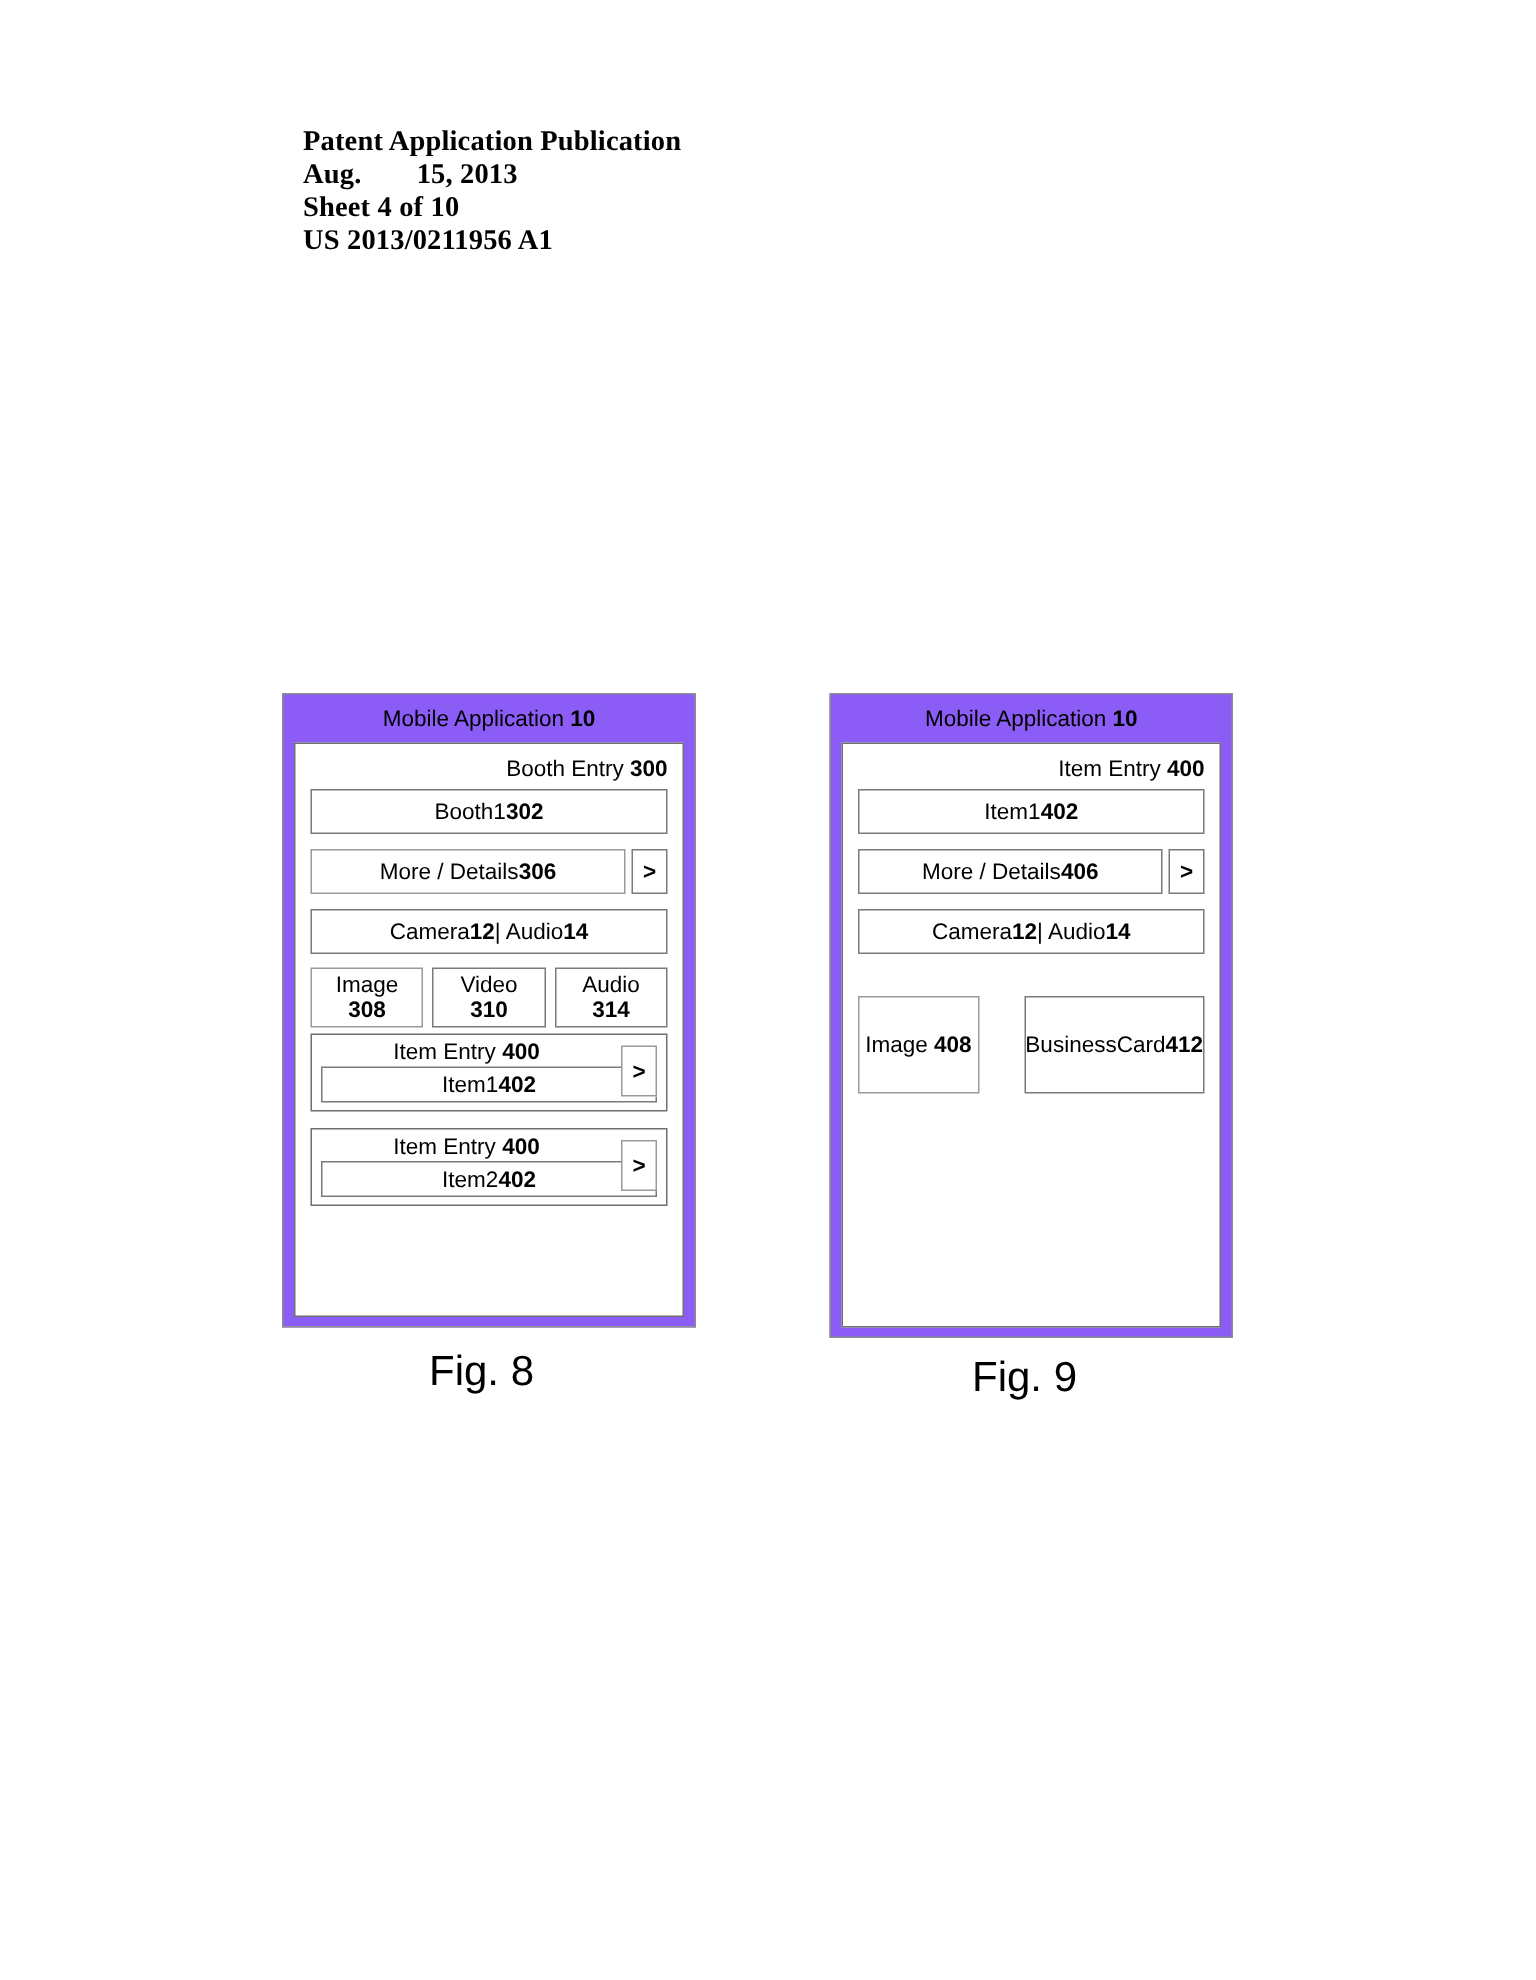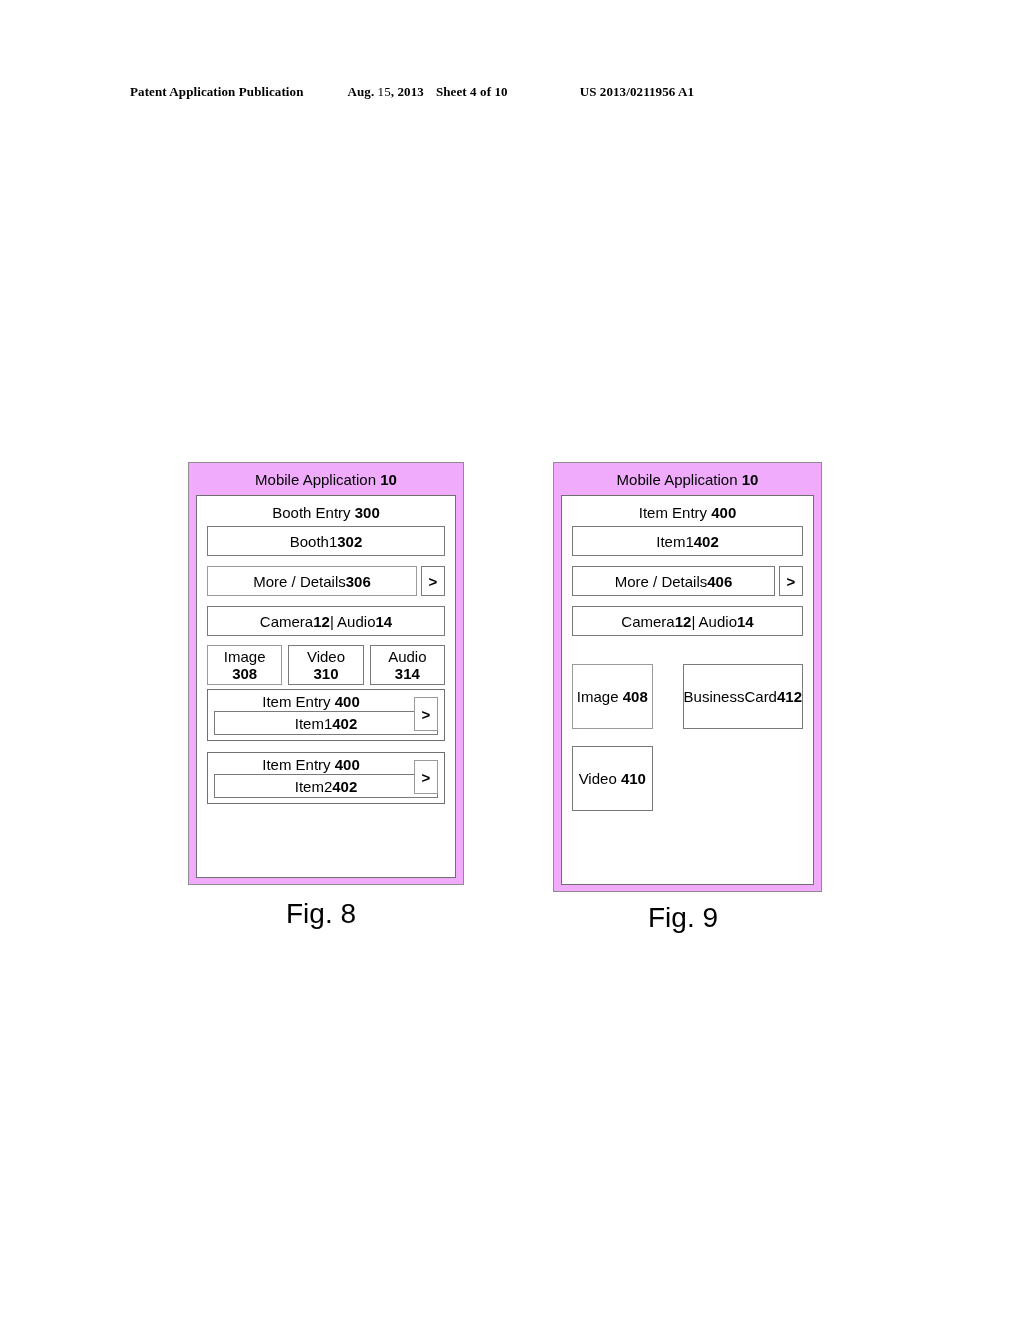--- a/index.html
+++ b/index.html
@@ -19,40 +19,41 @@
   
   .page-header {
     position: absolute;
     top: 84px;
     left: 130px;
     width: 764px;
     display: flex;
     align-items: baseline;
     font-family: "Liberation Serif", serif;
     font-weight: bold;
-    font-size: 13px;
+    font-size: 19px;
     letter-spacing: 0.1px;
     white-space: nowrap;
+    flex-direction: column;
   }
   .hdr-pub   { flex: 0 0 auto; }
   .hdr-mid   { flex: 0 0 auto; margin-left: 44px; }
   .hdr-sheet { flex: 0 0 auto; margin-left: 12px; }
   .hdr-num   { flex: 0 0 auto; margin-left: 72px; }
 
   
   .figure {
     position: absolute;
   }
   #figure-8 { left: 188px; top: 462px; width: 276px; }
   #figure-9 { left: 553px; top: 462px; width: 269px; }
 
   
   .phone-outer {
     border: 1px solid #8d8d8d;
-    background: #f0abfc;
+    background: #8b5cf6;
     box-sizing: border-box;
     padding: 7px 7px 8px 7px;
   }
   #figure-8 .phone-outer { height: 423px; }
   #figure-9 .phone-outer { height: 430px; }
 
   .app-title {
     text-align: center;
     font-size: 15px;
     line-height: 20px;
@@ -64,21 +65,21 @@
   .screen {
     border: 1px solid #6f6f6f;
     box-sizing: border-box;
     padding: 7px 10px 10px 10px;
     background: #ffffff;
   }
   #figure-8 .screen { height: 383px; }
   #figure-9 .screen { height: 390px; }
 
   .screen-title {
-    text-align: center;
+    text-align: right;
     font-size: 15px;
     line-height: 19px;
     padding-bottom: 4px;
     white-space: nowrap;
   }
 
   
   .cell {
     border: 1px solid #7a7a7a;
     box-sizing: border-box;
@@ -191,21 +192,21 @@
     white-space: nowrap;
   }
   #caption-8 { left: 286px; top: 898px; }
   #caption-9 { left: 648px; top: 902px; }
 </style>
 </head>
 <body>
 
 <div class="page-header">
   <span class="hdr-pub">Patent Application Publication</span>
-  <span class="hdr-mid"><span>Aug. </span><span style="font-weight: normal;">15</span><span>, </span><span style="font-weight: bold;">2013</span></span>
+  <span class="hdr-mid"><span>Aug. </span><span style="font-weight: bold; margin-left: 32px;">15</span><span>, </span><span style="font-weight: bold;">2013</span></span>
   <span class="hdr-sheet"><span>Sheet </span><span>4</span><span> of </span><span style="font-weight: bold;">10</span></span>
   <span class="hdr-num"><span>US </span><span style="font-weight: bold;">2013</span><span>/</span><span style="font-weight: bold;">0211956</span><span> A</span><span>1</span></span>
 </div>
 
 <div class="figure" id="figure-8">
   <div class="phone-outer">
 
     <div class="app-title"><span>Mobile Application </span><span style="font-weight: bold;">10</span></div>
 
     <div class="screen">
@@ -315,22 +316,19 @@
 
       <div class="grid-2x2">
         <div class="cell grid-cell dashed">
           <span><span>Image </span><span style="font-weight: bold; margin-top: 12px;">408</span></span>
         </div>
         <div class="cell grid-cell">
           <span>Business</span>
           <span>Card</span>
           <span class="bold">412</span>
         </div>
-        <div class="cell grid-cell">
-          <span><span>Video </span><span style="font-weight: bold;">410</span></span>
-        </div>
       </div>
 
     </div>
   </div>
 </div>
 
 <div class="fig-caption" id="caption-9"><span>Fig. </span><span>9</span></div>
 
 </body></html>

